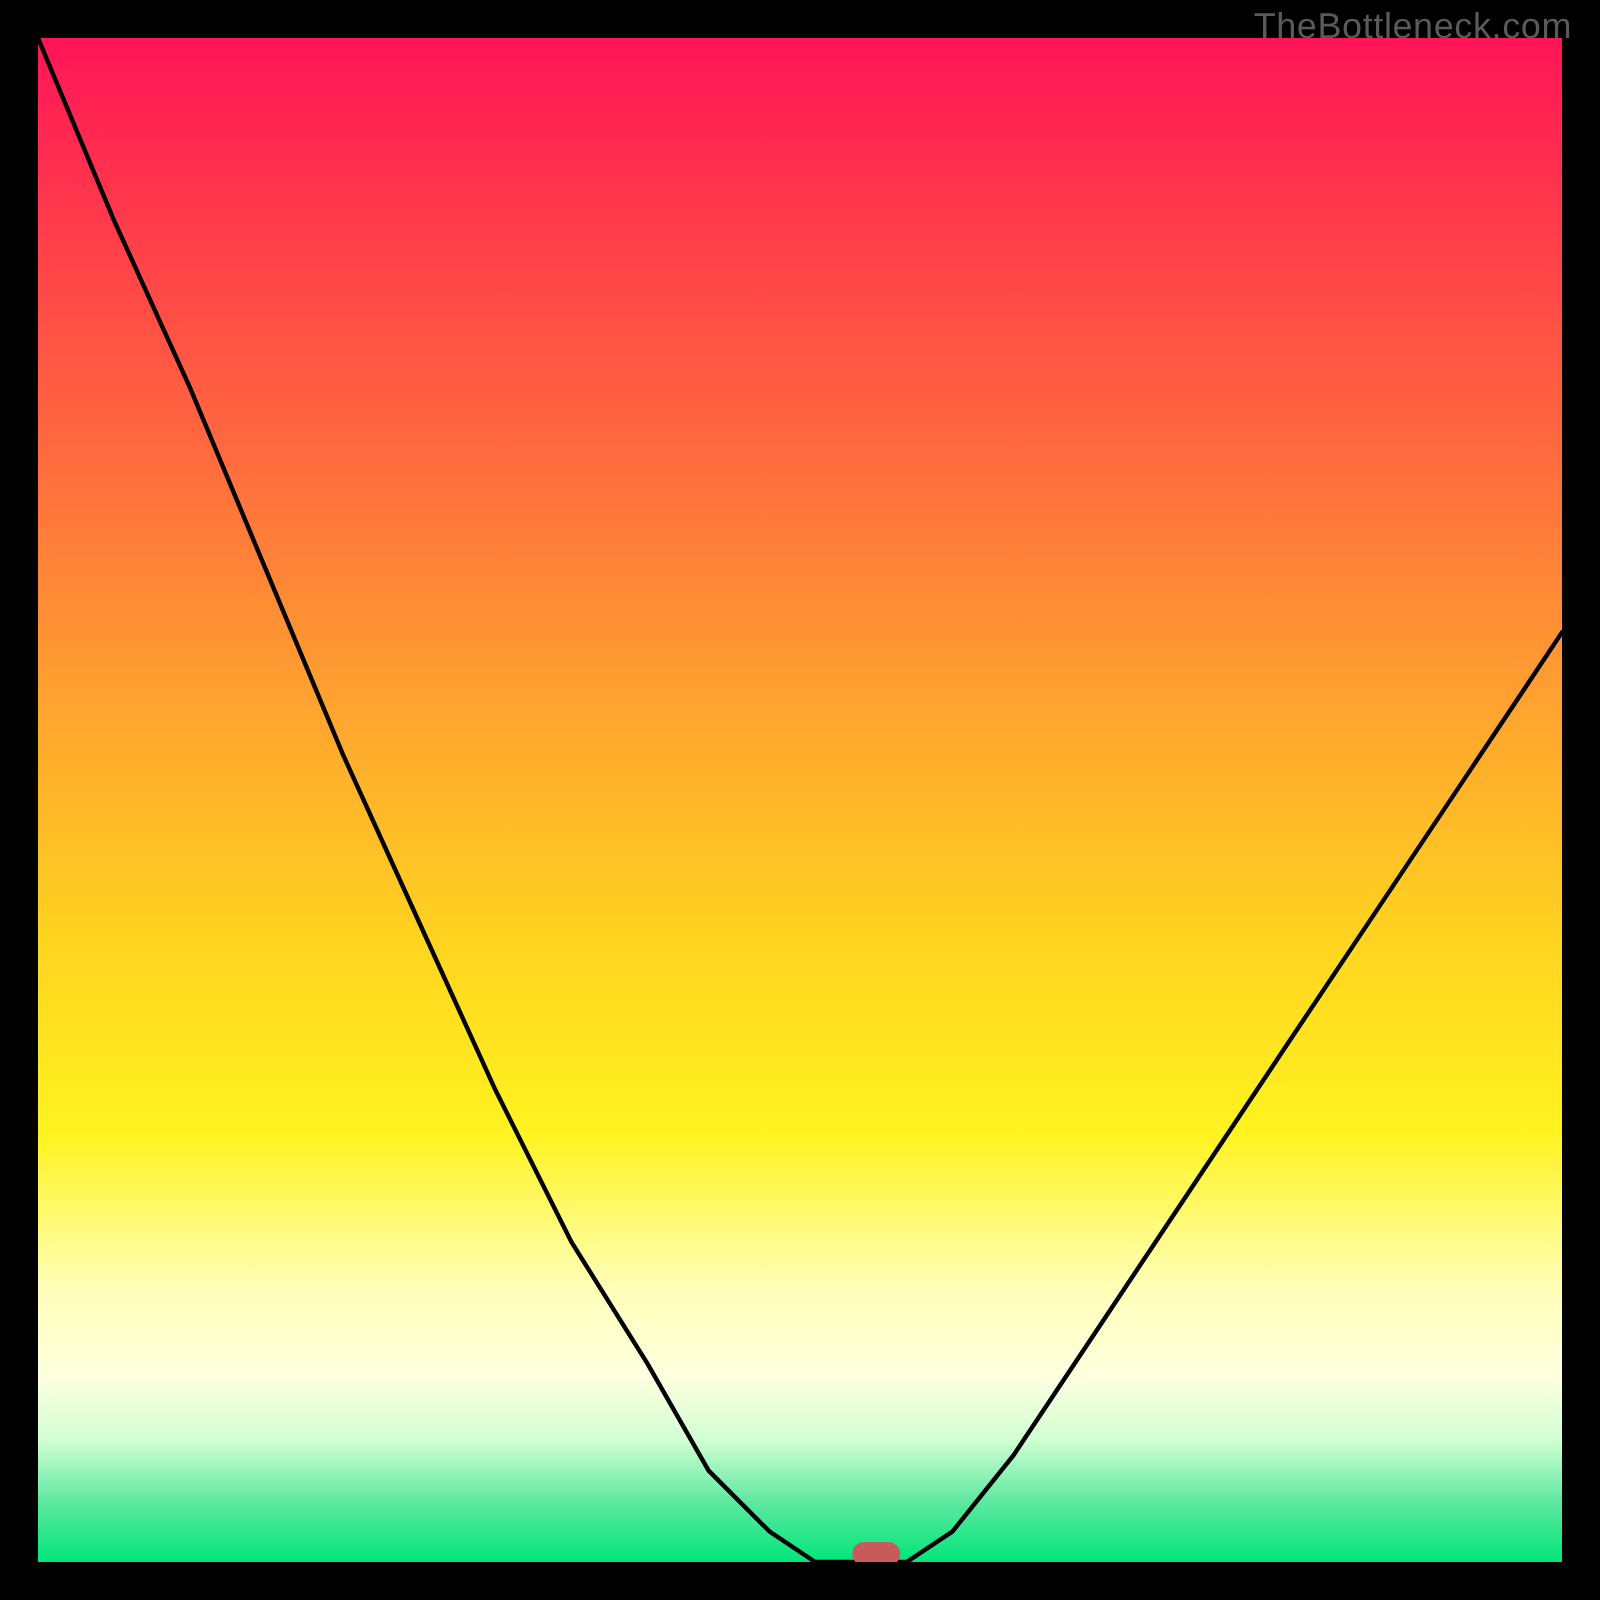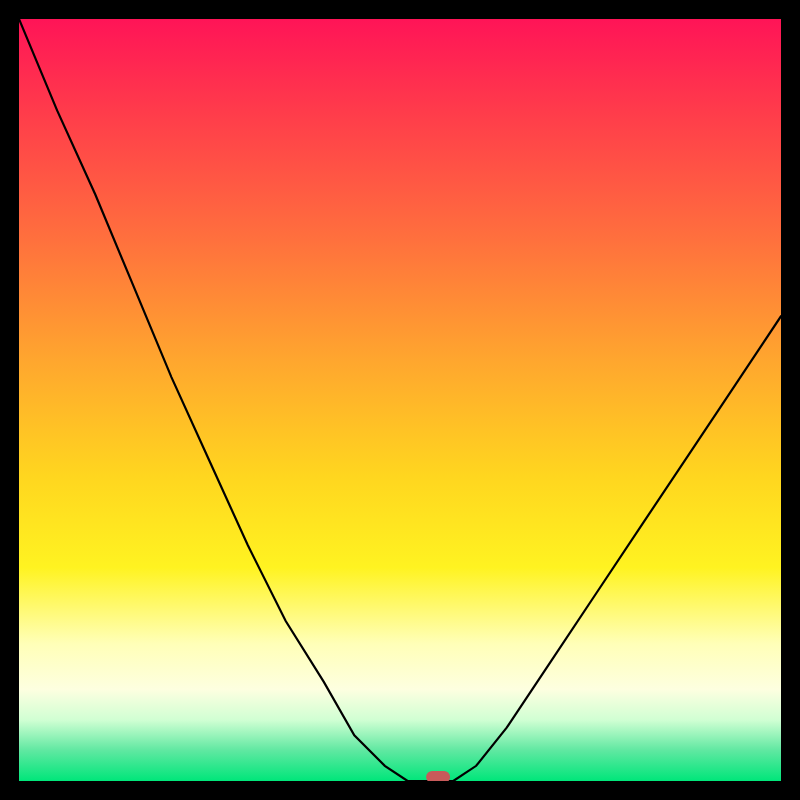--- a/index.html
+++ b/index.html
@@ -77,13 +77,14 @@
 <body>
 
 <div class="canvas">
   <div class="plot-area">
     <div class="gradient-bg"></div>
     <svg class="curve-svg" viewBox="0 0 762 762" preserveAspectRatio="none">
       <path class="curve-path" d="M0.0 0.0 L38.1 91.4 L76.2 175.3 L114.3 266.7 L152.4 358.1 L190.5 442.0 L228.6 525.8 L266.7 602.0 L304.8 662.9 L335.3 716.3 L365.8 746.8 L388.6 762.0 L411.5 762.0 L434.3 762.0 L457.2 746.8 L487.7 708.7 L533.4 640.1 L579.1 571.5 L624.8 502.9 L670.6 434.3 L716.3 365.8 L762.0 297.2"></path>
       <rect class="min-marker" rx="6" ry="6" width="24" height="12" x="407.1" y="752.0"></rect>
     </svg>
   </div>
+  <div class="watermark">TheBottleneck.com</div>
 </div>
 
 </body></html>

